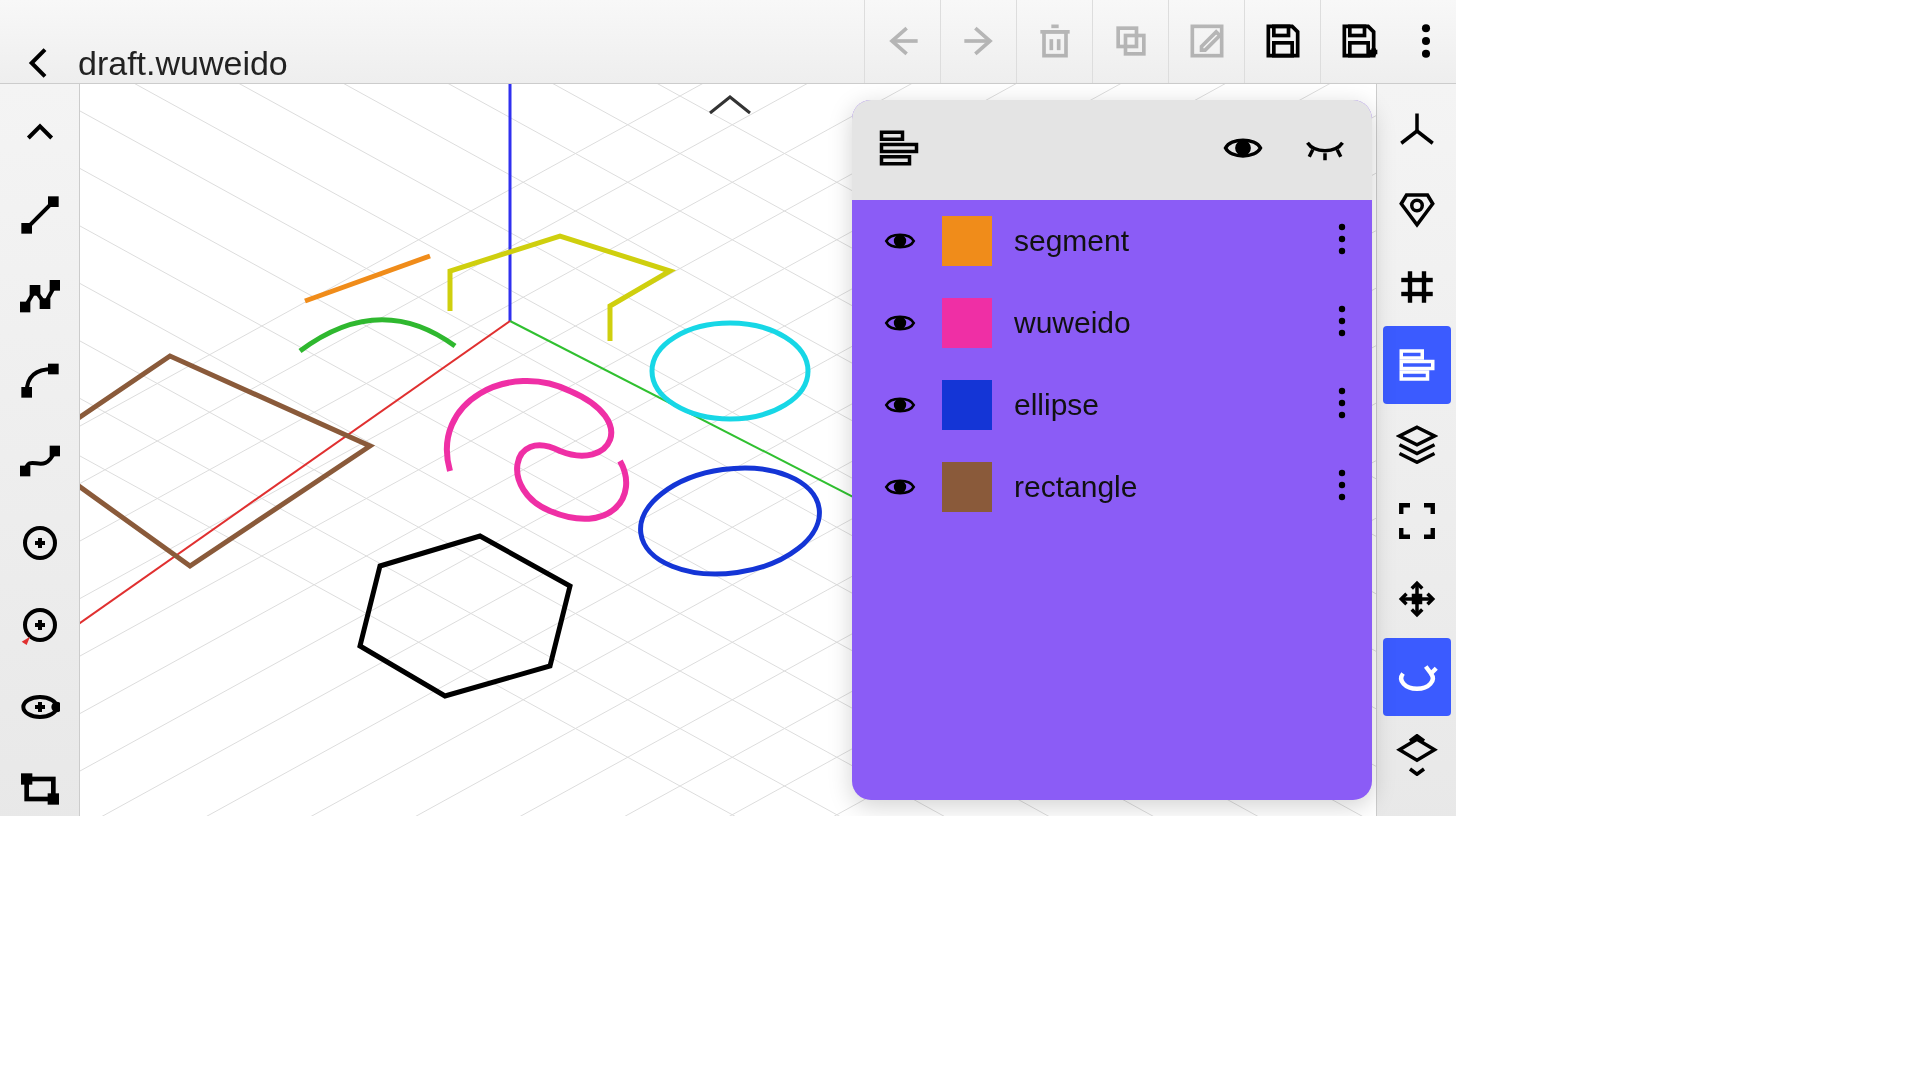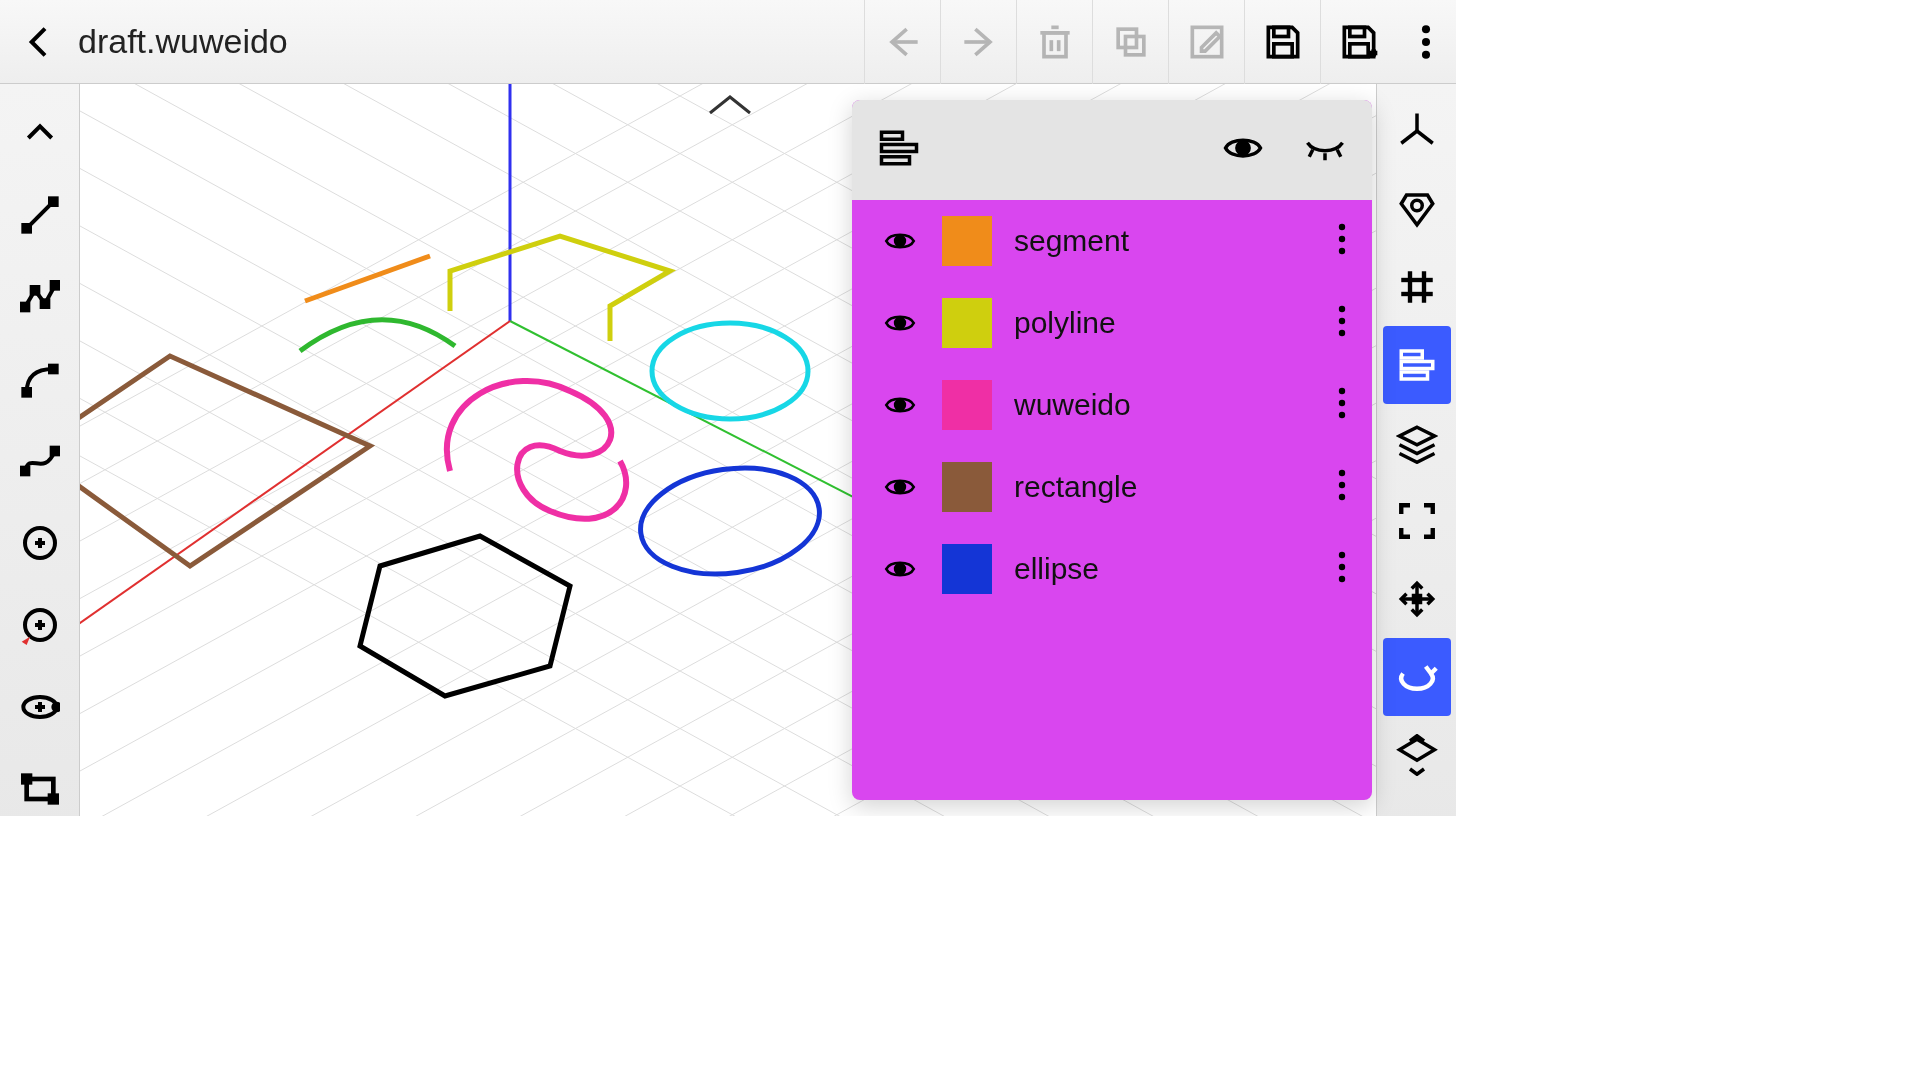--- a/index.html
+++ b/index.html
@@ -1,21 +1,21 @@
 <!DOCTYPE html>
 <html><head>
 <meta charset="utf-8">
 <style>
 * { box-sizing: border-box; margin: 0; padding: 0; }
 body { font-family: -apple-system, Helvetica, Arial, sans-serif; width: 1456px; height: 816px; overflow: hidden; background: #fff; }
 
 .app { display: flex; flex-direction: column; width: 100%; height: 100%; }
 
 
-.topbar { height: 84px; display: flex; align-items: center; background: linear-gradient(#f8f8f8, #eeeeee); border-bottom: 1px solid #ccc; position: relative; }
+.topbar { height: 84px; display: flex; align-items: flex-end; background: linear-gradient(#f8f8f8, #eeeeee); border-bottom: 1px solid #ccc; position: relative; }
 .topbar .back { width: 40px; height: 40px; margin-left: 20px; display: flex; align-items: center; justify-content: center; }
 .topbar .title { font-size: 34px; color: #222; margin-left: 18px; font-weight: 400; }
 .topbar .spacer { flex: 1; }
 .topbar .btn { width: 76px; height: 84px; display: flex; align-items: center; justify-content: center; border-left: 1px solid #ddd; }
 .topbar .btn.disabled svg { opacity: 0.25; }
 .topbar .btn svg { width: 44px; height: 44px; }
 .topbar .btn.more { border-left: none; width: 60px; }
 
 
 .main { flex: 1; display: flex; position: relative; }
@@ -30,21 +30,21 @@
 .rtool .tb { width: 68px; height: 78px; display: flex; align-items: center; justify-content: center; border-radius: 4px; }
 .rtool .tb.active { background: #3b5bff; }
 .rtool .tb.active svg { stroke: #fff; fill: none; }
 .rtool .tb svg { width: 42px; height: 42px; }
 
 
 .canvas { flex: 1; position: relative; background: #fff; overflow: hidden; }
 .canvas svg.scene { position: absolute; inset: 0; width: 100%; height: 100%; }
 
 
-.panel { position: absolute; top: 16px; right: 84px; width: 520px; height: 700px; background: #d946ef; border-radius: 8px; box-shadow: 0 6px 24px rgba(0,0,0,0.18); display: flex; flex-direction: column; overflow: hidden; }
+.panel { position: absolute; top: 16px; right: 84px; width: 520px; height: 700px; background: #8b5cf6; border-radius: 19px; box-shadow: 0 6px 24px rgba(0,0,0,0.18); display: flex; flex-direction: column; overflow: hidden; }
 .panel .phead { height: 100px; background: #e4e4e4; display: flex; align-items: center; padding: 0 26px; }
 .panel .phead .hspacer { flex: 1; }
 .panel .phead svg { width: 42px; height: 42px; }
 .panel .phead .eyeopen { margin-right: 40px; }
 .panel .plist { flex: 1; overflow-y: hidden; }
 .panel .row { height: 82px; display: flex; align-items: center; padding: 0 26px; }
 .panel .row .vis { width: 44px; display: flex; justify-content: center; }
 .panel .row .vis svg { width: 34px; height: 22px; }
 .panel .row .swatch { width: 50px; height: 50px; margin-left: 20px; }
 .panel .row .lbl { font-size: 30px; margin-left: 22px; color: #111; }
@@ -358,36 +358,20 @@
       <div class="plist" id="layer-list">
           <div class="row">
             <span class="vis">
               <svg viewBox="0 0 24 16" fill="none" stroke="#000" stroke-width="2">
                 <path d="M2 8 C5 2 19 2 22 8 C19 14 5 14 2 8 Z"></path>
                 <circle cx="12" cy="8" r="3.5" fill="#000"></circle>
               </svg>
             </span>
             <span class="swatch" style="background:#f08c1a"></span>
             <span class="lbl">segment</span>
-            <span class="rsp"></span>
-            <span class="opts"><svg viewBox="0 0 8 34" fill="#000">
-                <circle cx="4" cy="5" r="3.2"></circle>
-                <circle cx="4" cy="17" r="3.2"></circle>
-                <circle cx="4" cy="29" r="3.2"></circle>
-              </svg></span>
-          </div>
-          <div class="row">
-            <span class="vis">
-              <svg viewBox="0 0 24 16" fill="none" stroke="#000" stroke-width="2">
-                <path d="M2 8 C5 2 19 2 22 8 C19 14 5 14 2 8 Z"></path>
-                <circle cx="12" cy="8" r="3.5" fill="#000"></circle>
-              </svg>
-            </span>
-            <span class="swatch" style="background:#cfcf0e"></span>
-            <span class="lbl">polyline</span>
             <span class="rsp"></span>
             <span class="opts"><svg viewBox="0 0 8 34" fill="#000">
                 <circle cx="4" cy="5" r="3.2"></circle>
                 <circle cx="4" cy="17" r="3.2"></circle>
                 <circle cx="4" cy="29" r="3.2"></circle>
               </svg></span>
           </div>
           <div class="row">
             <span class="vis">
               <svg viewBox="0 0 24 16" fill="none" stroke="#000" stroke-width="2">
@@ -404,38 +388,38 @@
                 <circle cx="4" cy="29" r="3.2"></circle>
               </svg></span>
           </div>
           <div class="row">
             <span class="vis">
               <svg viewBox="0 0 24 16" fill="none" stroke="#000" stroke-width="2">
                 <path d="M2 8 C5 2 19 2 22 8 C19 14 5 14 2 8 Z"></path>
                 <circle cx="12" cy="8" r="3.5" fill="#000"></circle>
               </svg>
             </span>
-            <span class="swatch" style="background:#8a5a3a"></span>
-            <span class="lbl">rectangle</span>
+            <span class="swatch" style="background:#1435d6"></span>
+            <span class="lbl">ellipse</span>
             <span class="rsp"></span>
             <span class="opts"><svg viewBox="0 0 8 34" fill="#000">
                 <circle cx="4" cy="5" r="3.2"></circle>
                 <circle cx="4" cy="17" r="3.2"></circle>
                 <circle cx="4" cy="29" r="3.2"></circle>
               </svg></span>
           </div>
           <div class="row">
             <span class="vis">
               <svg viewBox="0 0 24 16" fill="none" stroke="#000" stroke-width="2">
                 <path d="M2 8 C5 2 19 2 22 8 C19 14 5 14 2 8 Z"></path>
                 <circle cx="12" cy="8" r="3.5" fill="#000"></circle>
               </svg>
             </span>
-            <span class="swatch" style="background:#1435d6"></span>
-            <span class="lbl">ellipse</span>
+            <span class="swatch" style="background:#8a5a3a"></span>
+            <span class="lbl">rectangle</span>
             <span class="rsp"></span>
             <span class="opts"><svg viewBox="0 0 8 34" fill="#000">
                 <circle cx="4" cy="5" r="3.2"></circle>
                 <circle cx="4" cy="17" r="3.2"></circle>
                 <circle cx="4" cy="29" r="3.2"></circle>
               </svg></span>
           </div>
         </div>
     </div>
 

